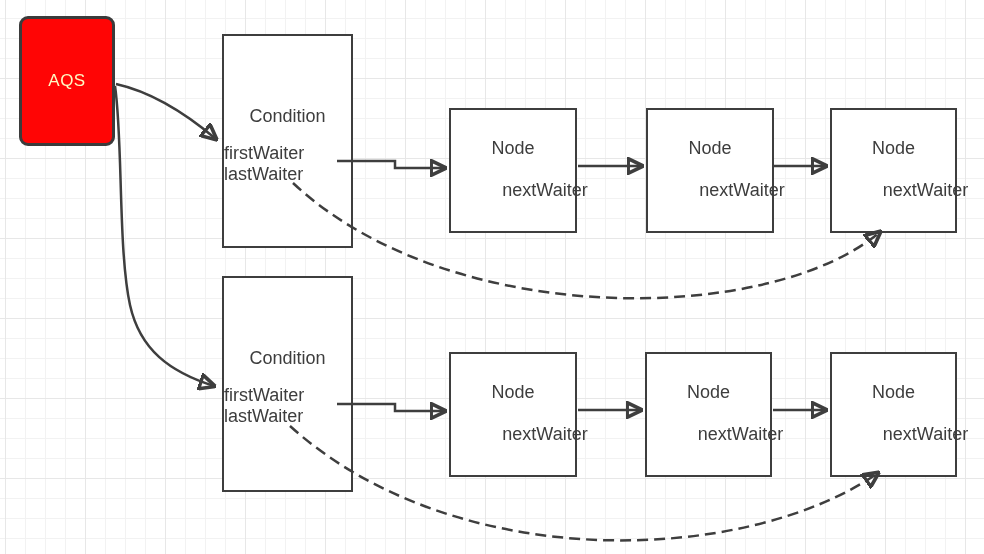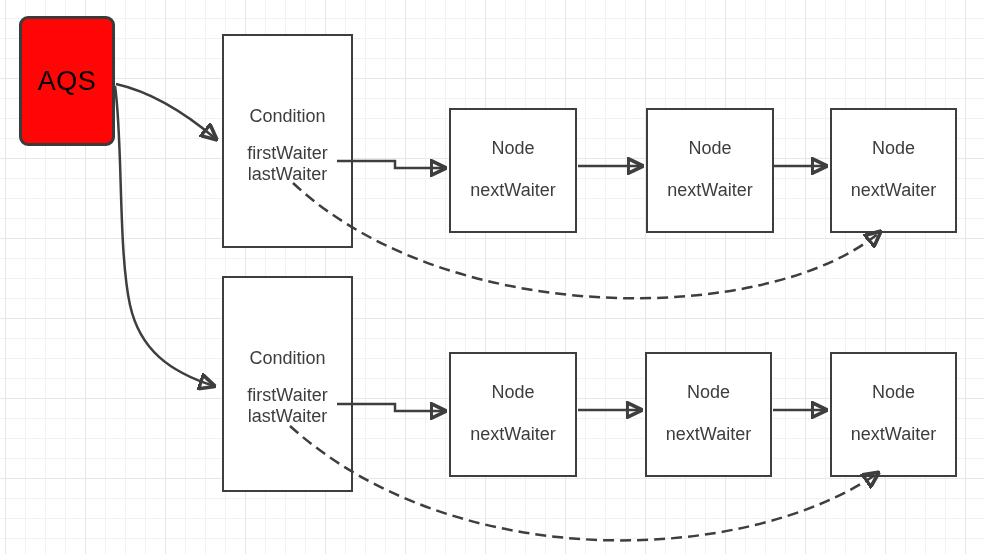--- a/index.html
+++ b/index.html
@@ -21,34 +21,34 @@
   .box{
     position:absolute;box-sizing:border-box;
     background:#ffffff;border:2.5px solid #3e3e3e;
     color:#3d3d3d;font-size:18px;
   }
   .aqs{
     left:19px;top:16px;width:96px;height:130px;
     background:#ff0505;border:3px solid #3b3b3b;border-radius:9px;
     display:flex;align-items:center;justify-content:center;
   }
-  .aqs .label{font-size:27px;color:#000000;letter-spacing:0.5px;}
+  .aqs .label{font-size:17px;color:#fef9c3;letter-spacing:0.5px;}
   .cond1{left:222px;top:34px;width:131px;height:214px;}
   .cond2{left:222px;top:276px;width:131px;height:216px;}
   .cond .title{position:absolute;top:69px;left:0;width:100%;text-align:center;line-height:22px;}
-  .cond .fields{position:absolute;top:107px;left:0;width:100%;text-align:center;line-height:21px;}
+  .cond .fields{position:absolute;top:107px;left:0;width:100%;line-height:21px;}
   .node{width:128px;height:125px;}
   .q1n1{left:449px;top:108px;}
   .q1n2{left:646px;top:108px;}
   .q1n3{left:830px;top:108px;width:127px;}
   .q2n1{left:449px;top:352px;}
   .q2n2{left:645px;top:352px;width:127px;}
   .q2n3{left:830px;top:352px;width:127px;}
   .node .title{position:absolute;top:27px;left:0;width:100%;text-align:center;line-height:22px;}
-  .node .field{position:absolute;top:69px;left:0;width:100%;text-align:center;line-height:22px;}
+  .node .field{position:absolute;top:69px;left:0;width:100%;text-align:center;line-height:22px;padding-left:32px;}
   svg.connectors{position:absolute;left:0;top:0;width:984px;height:554px;pointer-events:none;}
   svg.connectors path{fill:none;stroke:#3e3e3e;stroke-width:2.5px;}
   svg.connectors path.dashed{stroke-dasharray:11 6;}
 </style>
 </head>
 <body>
 
 <div class="canvas">
 
   <div class="box aqs">

